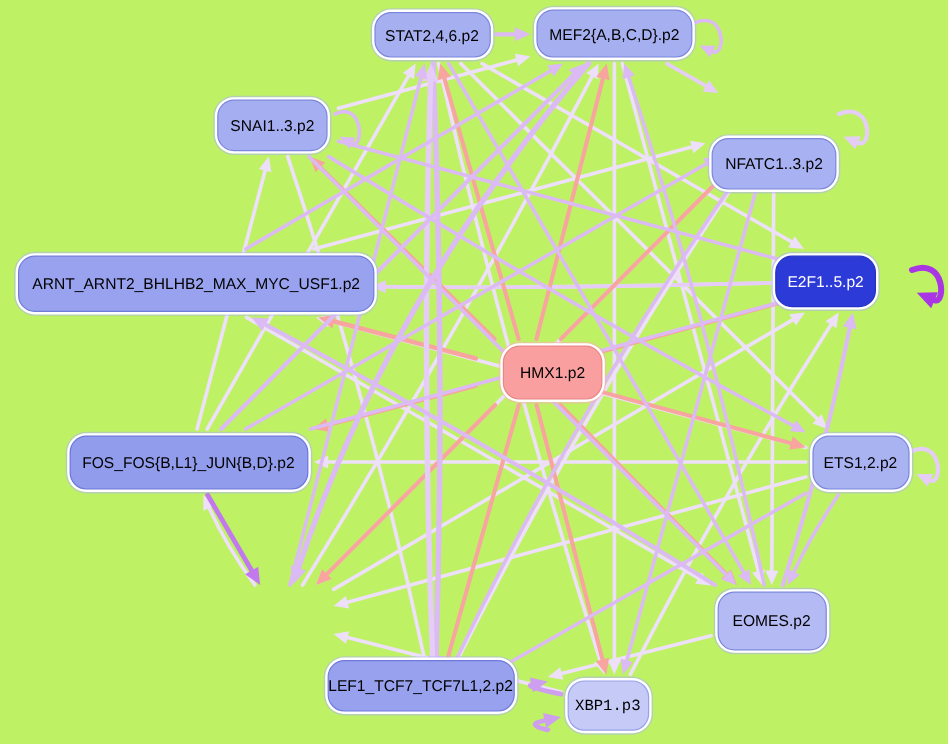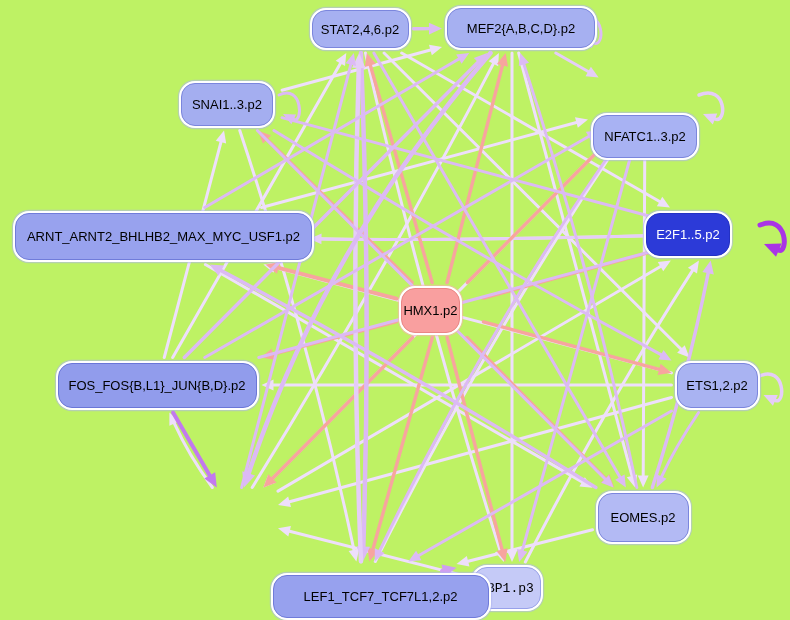--- a/index.html
+++ b/index.html
@@ -161,47 +161,47 @@
       <polygon points="764,244 781.5384615384614,243.5076923076923 776,256.8" fill="#a935e5"></polygon>
       <path d="M759.5,376 C785.5,365 785.5,405 775.3347642070139,400.3794382759154" fill="none" stroke="#e5cdf8" stroke-width="3.5" stroke-linecap="round"></path>
       <polygon points="763.5,395 777.7555114311758,395.0537943827592 772.914016982852,405.7050821690716" fill="#e5cdf8"></polygon>
       <path d="M279,95 C303,84 303,124 293.733126291999,119.36656314599949" fill="none" stroke="#dcbaf4" stroke-width="3" stroke-linecap="round"></path>
       <polygon points="283,114 296.14807970769874,114.53665631459995 291.31817287629923,124.19646997739903" fill="#dcbaf4"></polygon>
     </svg>
   <div id="nodes">
       <div class="node" style="left: 311.5px; top: 10px; width: 97px; height: 38px; background: rgb(166, 176, 241); border-color: rgb(123, 134, 221); color: rgb(0, 0, 0); box-shadow: rgb(255, 255, 255) 0px 0px 0px 2px, rgba(173, 181, 240, 0.55) 0px 0px 0px 3.2px;">
         <span>STAT2,4,6.p2</span>
       </div>
-      <div class="node" style="left: 447px; top: 8px; width: 148px; height: 40px; background: rgb(166, 176, 241); border-color: rgb(123, 134, 221); color: rgb(0, 0, 0); box-shadow: rgb(255, 255, 255) 0px 0px 0px 2px, rgba(173, 181, 240, 0.55) 0px 0px 0px 3.2px;">
+      <div class="node" style="left: 447px; top: 8px; width: 130px; height: 40px; background: rgb(166, 176, 241); border-color: rgb(123, 134, 221); color: rgb(0, 0, 0); box-shadow: rgb(255, 255, 255) 0px 0px 0px 2px, rgba(173, 181, 240, 0.55) 0px 0px 0px 3.2px;">
         <span>MEF2{A,B,C,D}.p2</span>
       </div>
       <div class="node" style="left: 593px; top: 82.5px; width: 104px; height: 43px; background: rgb(168, 178, 243); border-color: rgb(123, 134, 221); color: rgb(0, 0, 0); box-shadow: rgb(255, 255, 255) 0px 0px 0px 2px, rgba(173, 181, 240, 0.55) 0px 0px 0px 3.2px; margin-top: 32px;">
         <span>NFATC1..3.p2</span>
       </div>
       <div class="node" style="left: 646px; top: 212.5px; width: 84px; height: 43px; background: rgb(44, 58, 216); border-color: rgb(35, 49, 196); color: rgb(255, 255, 255); box-shadow: rgb(255, 255, 255) 0px 0px 0px 2px, rgba(173, 181, 240, 0.55) 0px 0px 0px 3.2px;">
         <span>E2F1..5.p2</span>
       </div>
       <div class="node" style="left: 676.5px; top: 362.5px; width: 81px; height: 45px; background: rgb(169, 179, 242); border-color: rgb(123, 134, 221); color: rgb(0, 0, 0); box-shadow: rgb(255, 255, 255) 0px 0px 0px 2px, rgba(173, 181, 240, 0.55) 0px 0px 0px 3.2px;">
         <span>ETS1,2.p2</span>
       </div>
       <div class="node" style="left: 597.5px; top: 492.5px; width: 91px; height: 49px; background: rgb(179, 186, 244); border-color: rgb(123, 134, 221); color: rgb(0, 0, 0); box-shadow: rgb(255, 255, 255) 0px 0px 0px 2px, rgba(173, 181, 240, 0.55) 0px 0px 0px 3.2px;">
         <span>EOMES.p2</span>
       </div>
       <div class="node" style="left: 472.5px; top: 567px; width: 68px; height: 42px; background: rgb(197, 202, 247); border-color: rgb(152, 161, 234); color: rgb(0, 0, 0); box-shadow: rgb(255, 255, 255) 0px 0px 0px 2px, rgba(173, 181, 240, 0.55) 0px 0px 0px 3.2px; font-family: Liberation Mono, monospace;">
         <span>XBP1.p3</span>
       </div>
-      <div class="node" style="left: 272.5px; top: 575px; width: 216px; height: 43px; background: rgb(151, 161, 238); border-color: rgb(111, 123, 218); color: rgb(0, 0, 0); box-shadow: rgb(255, 255, 255) 0px 0px 0px 2px, rgba(173, 181, 240, 0.55) 0px 0px 0px 3.2px;">
+      <div class="node" style="left: 272.5px; top: 550px; width: 156px; height: 43px; background: rgb(151, 161, 238); border-color: rgb(111, 123, 218); color: rgb(0, 0, 0); box-shadow: rgb(255, 255, 255) 0px 0px 0px 2px, rgba(173, 181, 240, 0.55) 0px 0px 0px 3.2px;">
         <span>LEF1_TCF7_TCF7L1,2.p2</span>
       </div>
       <div class="node" style="left: 57.5px; top: 362.5px; width: 199px; height: 45px; background: rgb(145, 156, 236); border-color: rgb(106, 118, 216); color: rgb(0, 0, 0); box-shadow: rgb(255, 255, 255) 0px 0px 0px 2px, rgba(173, 181, 240, 0.55) 0px 0px 0px 3.2px;">
         <span>FOS_FOS{B,L1}_JUN{B,D}.p2</span>
       </div>
       <div class="node" style="left: 15px; top: 212.5px; width: 297px; height: 47px; background: rgb(152, 162, 238); border-color: rgb(112, 124, 218); color: rgb(0, 0, 0); box-shadow: rgb(255, 255, 255) 0px 0px 0px 2px, rgba(173, 181, 240, 0.55) 0px 0px 0px 3.2px;">
         <span>ARNT_ARNT2_BHLHB2_MAX_MYC_USF1.p2</span>
       </div>
       <div class="node" style="left: 181px; top: 82.5px; width: 92px; height: 43px; background: rgb(164, 174, 240); border-color: rgb(123, 134, 221); color: rgb(0, 0, 0); box-shadow: rgb(255, 255, 255) 0px 0px 0px 2px, rgba(173, 181, 240, 0.55) 0px 0px 0px 3.2px;">
         <span>SNAI1..3.p2</span>
       </div>
-      <div class="node" style="left: 401px; top: 287.5px; width: 59px; height: 45px; background: rgb(249, 159, 159); border-color: rgb(234, 133, 133); color: rgb(0, 0, 0); box-shadow: rgb(255, 255, 255) 0px 0px 0px 2px, rgba(248, 178, 178, 0.6) 0px 0px 0px 3.2px;">
+      <div class="node" style="left: 419px; top: 287.5px; width: 83px; height: 45px; background: rgb(249, 159, 159); border-color: rgb(234, 133, 133); color: rgb(0, 0, 0); box-shadow: rgb(255, 255, 255) 0px 0px 0px 2px, rgba(248, 178, 178, 0.6) 0px 0px 0px 3.2px;">
         <span>HMX1.p2</span>
       </div>
     </div>
 </div>
 
 </body></html>

